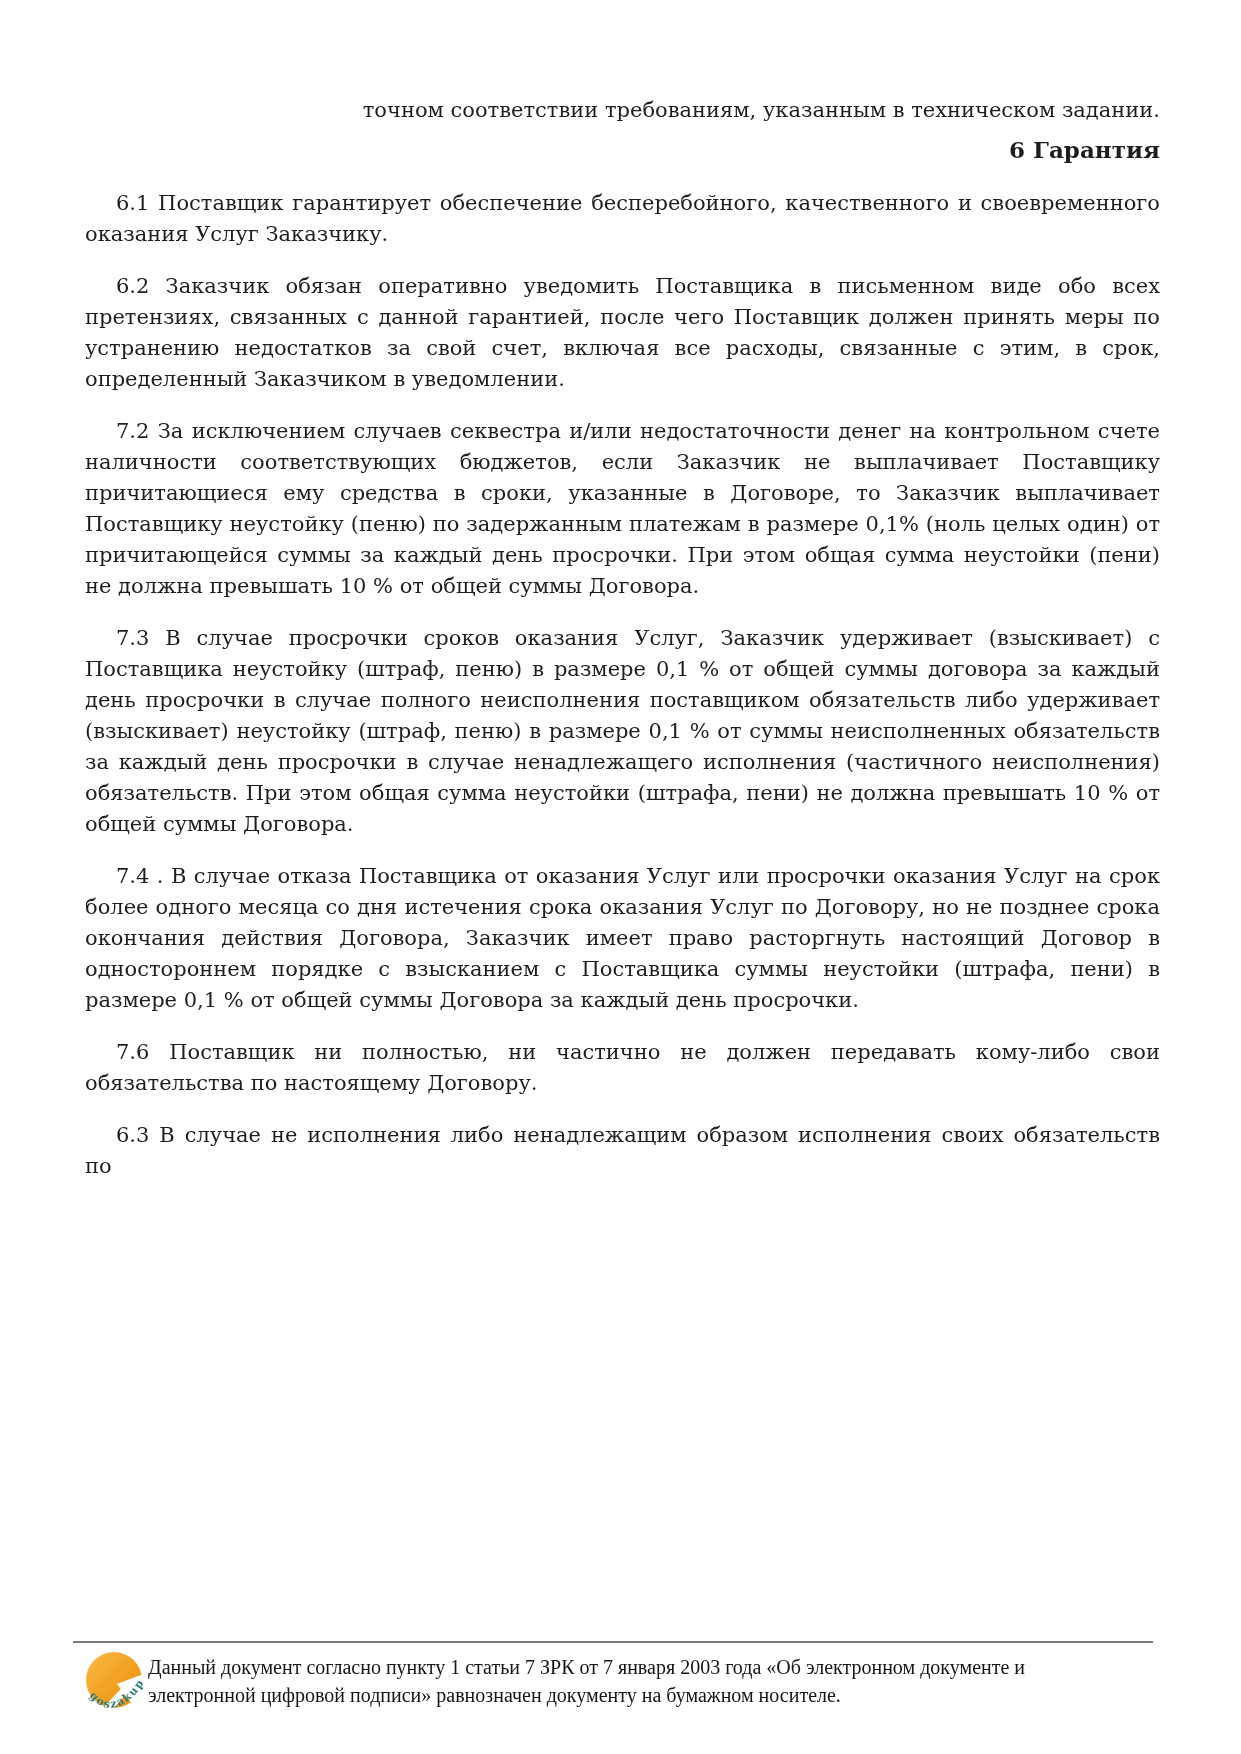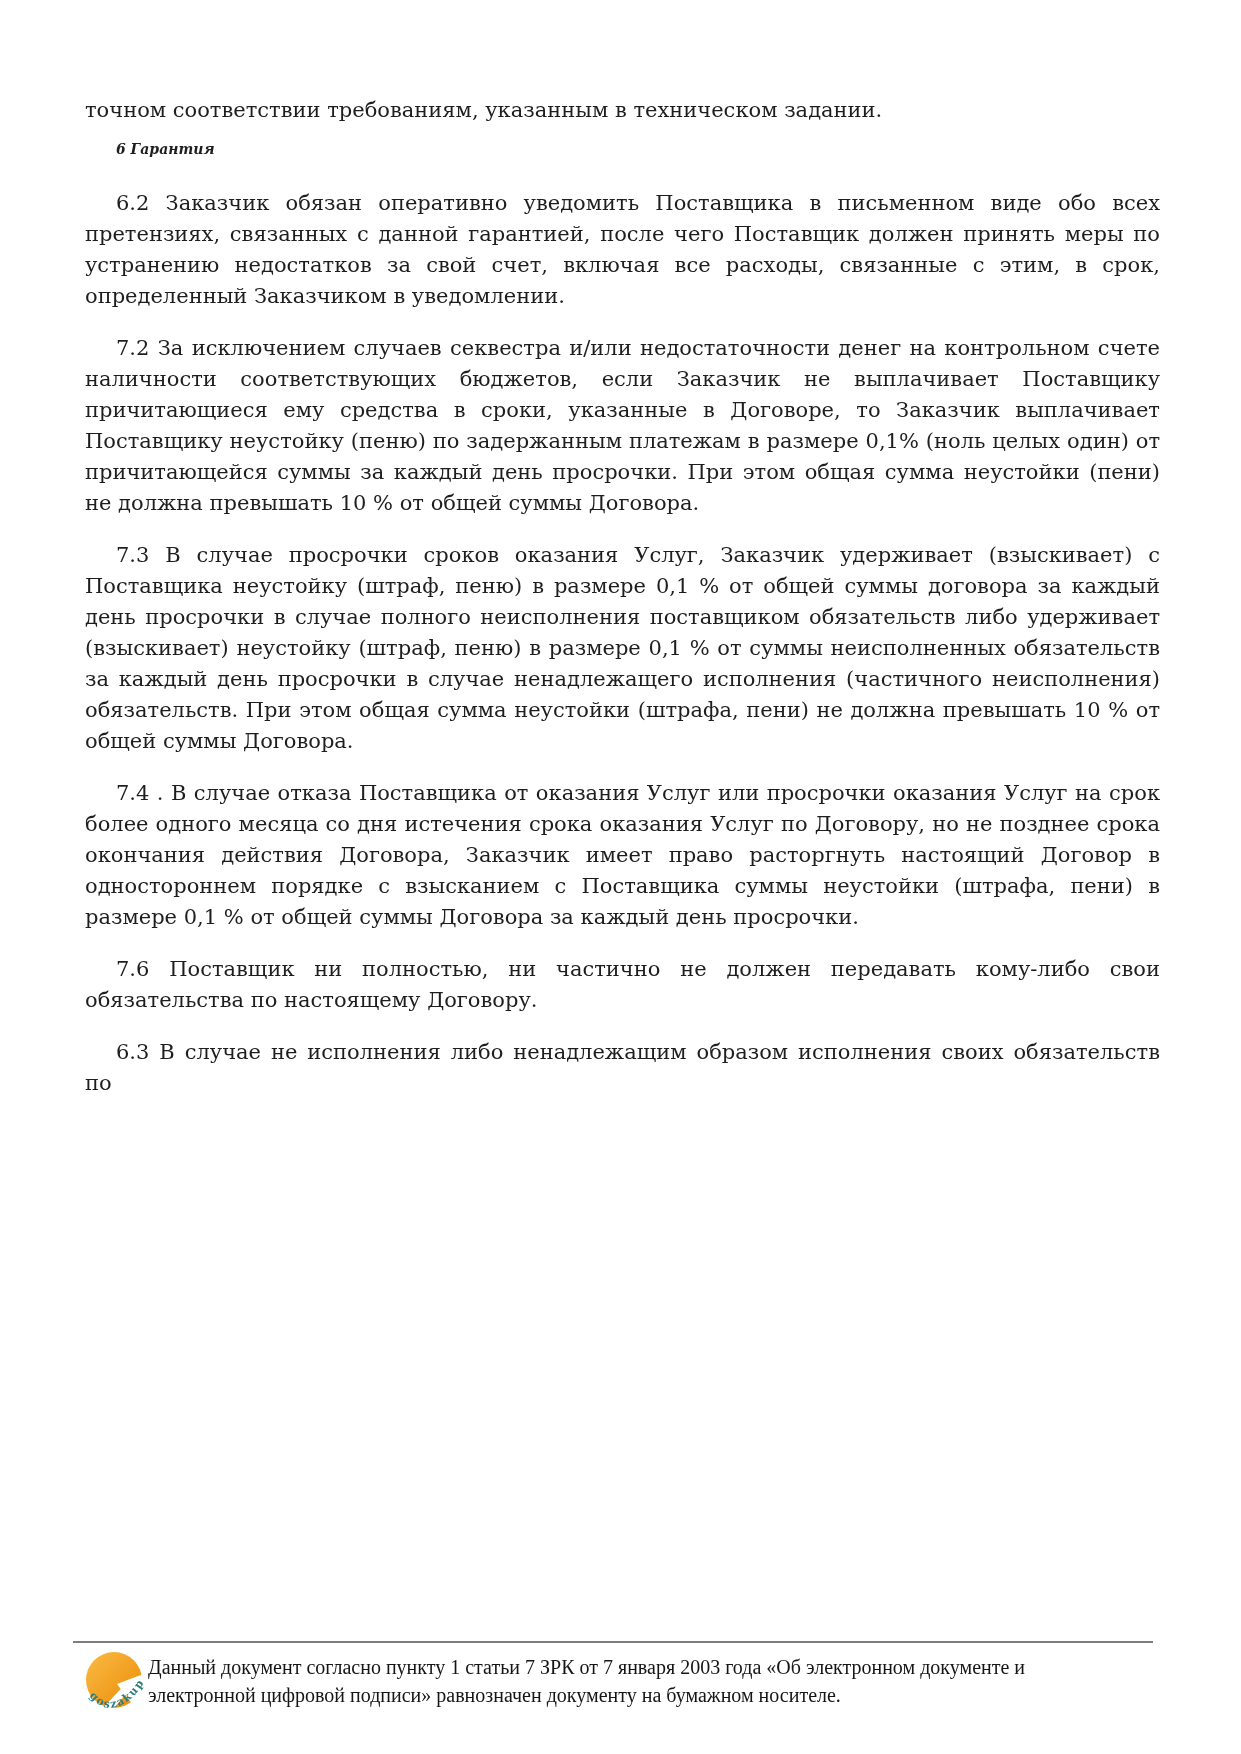--- a/index.html
+++ b/index.html
@@ -20,31 +20,30 @@
     left: 85px;
     top: 95px;
     width: 1075px;
     font-size: 21px;
     line-height: 31px;
   }
   p.blk {
     margin: 0;
   }
   p.continuation {
-    text-align: left;
+    text-align: right;
     text-indent: 0;
     margin: 0;
   }
   p.heading {
     font-weight: bold;
-    text-align: left;
+    text-align: right;
     text-indent: 31px;
     margin: 8px 0 23px 0;
-    font-size: 14px;
-    font-style: italic;
+    font-size: 23px;
   }
   p.para {
     text-align: justify;
     text-indent: 31px;
     margin: 21px 0 0 0;
   }
   .footer {
     position: absolute;
     left: 73px;
     top: 1641px;
@@ -71,20 +70,21 @@
   }
 </style>
 </head>
 <body>
 
 <div class="page">
 
   <div class="content" id="blocks">
       <p class="blk continuation">точном соответствии требованиям, указанным в техническом задании.</p>
       <p class="blk heading">6 Гарантия</p>
+      <p class="blk para">6.1 Поставщик гарантирует обеспечение бесперебойного, качественного и своевременного оказания Услуг Заказчику.</p>
       <p class="blk para">6.2 Заказчик обязан оперативно уведомить Поставщика в письменном виде обо всех претензиях, связанных с данной гарантией, после чего Поставщик должен принять меры по устранению недостатков за свой счет, включая все расходы, связанные с этим, в срок, определенный Заказчиком в уведомлении.</p>
       <p class="blk para">7.2 За исключением случаев секвестра и/или недостаточности денег на контрольном счете наличности соответствующих бюджетов, если Заказчик не выплачивает Поставщику причитающиеся ему средства в сроки, указанные в Договоре, то Заказчик выплачивает Поставщику неустойку (пеню) по задержанным платежам в размере 0,1% (ноль целых один) от причитающейся суммы за каждый день просрочки. При этом общая сумма неустойки (пени) не должна превышать 10 % от общей суммы Договора.</p>
       <p class="blk para">7.3 В случае просрочки сроков оказания Услуг, Заказчик удерживает (взыскивает) с Поставщика неустойку (штраф, пеню) в размере 0,1 % от общей суммы договора за каждый день просрочки в случае полного неисполнения поставщиком обязательств либо удерживает (взыскивает) неустойку (штраф, пеню) в размере 0,1 % от суммы неисполненных обязательств за каждый день просрочки в случае ненадлежащего исполнения (частичного неисполнения) обязательств. При этом общая сумма неустойки (штрафа, пени) не должна превышать 10 % от общей суммы Договора.</p>
       <p class="blk para">7.4 . В случае отказа Поставщика от оказания Услуг или просрочки оказания Услуг на срок более одного месяца со дня истечения срока оказания Услуг по Договору, но не позднее срока окончания действия Договора, Заказчик имеет право расторгнуть настоящий Договор в одностороннем порядке с взысканием с Поставщика суммы неустойки (штрафа, пени) в размере 0,1 % от общей суммы Договора за каждый день просрочки.</p>
       <p class="blk para">7.6 Поставщик ни полностью, ни частично не должен передавать кому-либо свои обязательства по настоящему Договору.</p>
       <p class="blk para">6.3 В случае не исполнения либо ненадлежащим образом исполнения своих обязательств по</p>
     </div>
 
   <div class="footer">
     <div class="footer-inner">

